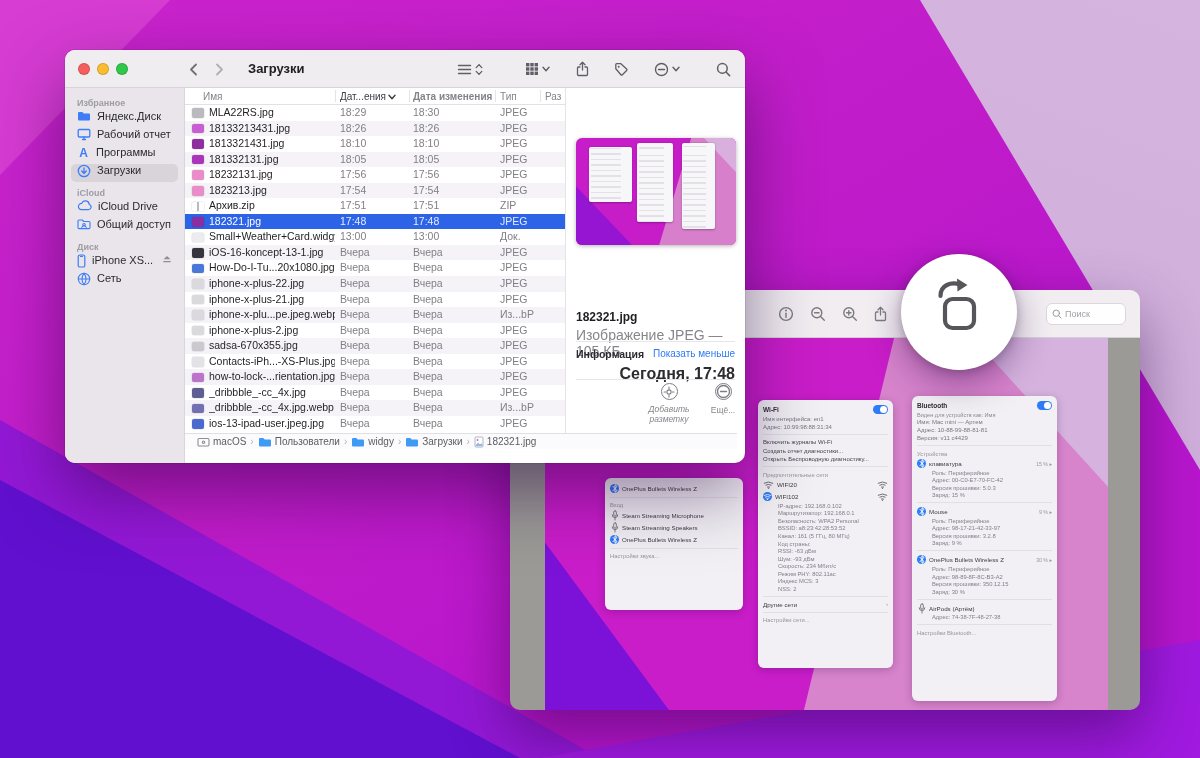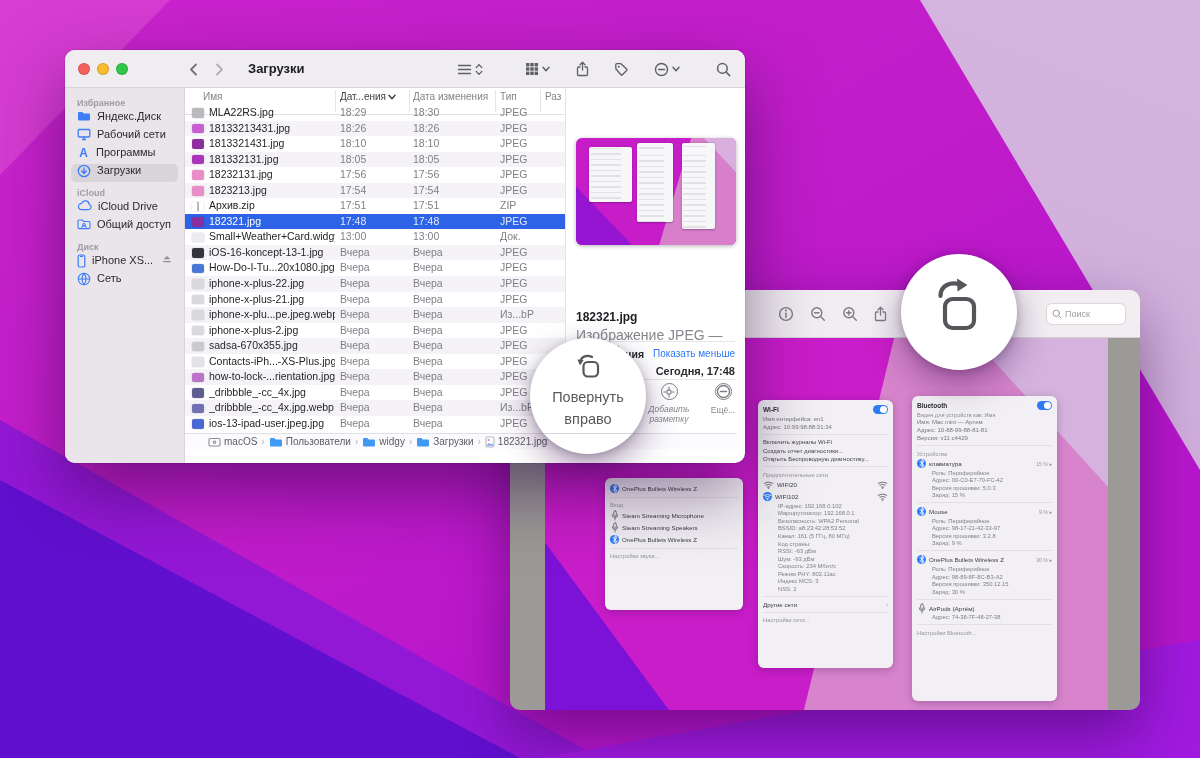--- a/index.html
+++ b/index.html
@@ -63,21 +63,21 @@
 
 .f-sidebar{position:absolute;left:0;top:38px;bottom:0;width:120px;background:#e9e5ea;border-right:1px solid #d9d5da;padding-top:4px}
 .side-header{font-size:9px;font-weight:bold;color:#9d9da3;padding:6px 0 2px 12px}
 .side-item{display:flex;align-items:flex-start;gap:6px;height:18px;margin:0 6px;padding:0 6px;border-radius:5px;font-size:11px;color:#2a2a2e;white-space:nowrap}
 .side-item.sel{background:#d8d4da}
 .side-item .sic{color:#3d7df7;display:inline-flex;flex:none}
 .side-item .trail{margin-left:auto;color:#8e8e93;display:inline-flex}
 .side-item .lbl{overflow:hidden;text-overflow:ellipsis}
 
 .f-list{position:absolute;left:120px;top:38px;right:180px;bottom:30px;background:#fff;overflow:hidden}
-.f-header{position:relative;height:27px;border-bottom:1px solid #e4e1e5;font-size:10px;color:#83838a}
+.f-header{position:relative;height:17px;border-bottom:1px solid #e4e1e5;font-size:10px;color:#83838a}
 .f-header .h{position:absolute;top:0;line-height:17px;white-space:nowrap}
 .f-header .h.sorted{color:#3d3d44;display:flex;align-items:center;gap:2px}
 .f-header .vsep{position:absolute;top:2px;bottom:2px;width:1px;background:#e7e4e8}
 .rows{position:absolute;left:0;right:0;top:17px;bottom:0}
 .row{position:relative;height:15.55px;font-size:10.5px;color:#1f1f24}
 .row:nth-child(even){background:#f5f3f7}
 .row.sel{background:#2c63e7;color:#fff}
 .row span{position:absolute;line-height:15.55px;white-space:nowrap}
 .row .c-name{left:24px;width:126px;overflow:hidden}
 .row .c-added,.row .c-mod,.row .c-type{color:#7f7f86}
@@ -93,26 +93,26 @@
 .th-pink{background:#d77fca;clip-path:polygon(72% 0,100% 0,100% 100%,52% 100%)}
 .th-lav{background:#d9b0dd;clip-path:polygon(80% 0,100% 0,100% 32%)}
 .th-deep{background:#9515d2;clip-path:polygon(0 45%,35% 100%,0 100%)}
 .th-panel{position:absolute;background:#f7f6f9;border-radius:2px;box-shadow:0 .5px 2px rgba(40,0,60,.35);
  background-image:repeating-linear-gradient(to bottom,transparent 0 4px,#e3e1e7 4px 5.5px);background-size:70% auto;background-position:15% 8px;background-repeat:repeat-y}
 .pv-name{position:absolute;left:10px;top:222px;font-size:12px;font-weight:bold;color:#1e1e23}
 .pv-meta{position:absolute;left:10px;top:239px;font-size:14px;color:#86868c}
 .pv-hr{position:absolute;left:10px;right:10px;height:1px;background:#e8e5e9}
 .pv-info-label{position:absolute;left:10px;top:260px;font-size:10.5px;font-weight:bold;color:#2b2b30}
 .pv-showless{position:absolute;right:10px;top:260px;font-size:10px;color:#2e7bf6}
-.pv-created{position:absolute;right:10px;top:277px;font-size:11px;font-weight:bold;color:#2b2b30}
+.pv-created{position:absolute;right:10px;top:277px;font-size:16px;font-weight:bold;color:#2b2b30}
 .pv-action{position:absolute;top:295px;text-align:center;color:#86868c}
 .pv-action .aic{display:inline-flex;width:17px;height:17px;border-radius:50%;border:1.2px solid #7d7d84;align-items:center;justify-content:center;color:#7d7d84}
 .pv-action .alab{font-size:8.5px;line-height:1.2;margin-top:2px;white-space:nowrap}
 
-.f-pathbar{position:absolute;left:120px;right:8px;bottom:14px;height:16px;background:#fbfafc;border-top:1px solid #e2dfe3;display:flex;align-items:center;padding-left:23px;font-size:10px;color:#5c5c63;white-space:nowrap;overflow:hidden}
+.f-pathbar{position:absolute;left:120px;right:8px;bottom:14px;height:16px;background:#fbfafc;border-top:1px solid #e2dfe3;display:flex;align-items:center;padding-left:12px;font-size:10px;color:#5c5c63;white-space:nowrap;overflow:hidden}
 .pb-item{display:inline-flex;align-items:center;gap:3px}
 .pb-sep{color:#b5b5bb;margin:0 4px}
 .pb-item .pic{display:inline-flex;color:#3f9af5}
 .pb-item .pic.gray{color:#8e8e93}
 .f-statusbar{position:absolute;left:120px;right:0;bottom:0;height:14px;background:#f2f0f3;border-top:1px solid #e0dde1;font-size:9.5px;color:#74747b;text-align:center;line-height:13px}
 
 .loupe{position:absolute;width:116px;height:116px;border-radius:50%;background:#fff;box-shadow:0 14px 34px rgba(45,0,70,.38),0 2px 10px rgba(0,0,0,.22);overflow:hidden;z-index:3}
 .loupe-sm{left:530px;top:338px}
 .loupe-lg{left:901px;top:254px}
 .loupe-sm .l-icon{position:absolute;left:50%;top:13px;transform:translateX(-50%);color:#56565b}
@@ -465,21 +465,21 @@
           </span>
           <span class="lbl">Яндекс.Диск</span>
         </div>
         <div class="side-item">
           <span class="sic">
             <svg width="14" height="13" viewBox="0 0 14 13" fill="none" stroke="currentColor" stroke-width="1.3" stroke-linecap="round" stroke-linejoin="round">
               <rect x="1.2" y="1.5" width="11.6" height="7.5" rx="1"></rect>
               <path d="M5.5 11.5 h3 M7 9 v2.5"></path>
             </svg>
           </span>
-          <span class="lbl">Рабочий сети</span>
+          <span class="lbl">Рабочий отчет</span>
         </div>
         <div class="side-item">
           <span class="sic">
             <svg width="13" height="13" viewBox="0 0 13 13">
               <text x="6.5" y="11" text-anchor="middle" font-size="12" font-weight="bold" fill="currentColor" font-family="inherit">A</text>
             </svg>
           </span>
           <span class="lbl">Программы</span>
         </div>
         <div class="side-item sel">
@@ -538,21 +538,21 @@
       </aside>
 
     <div class="f-list">
       <div class="f-header" id="f-cols">
           <span class="h" style="left: 18px;">Имя</span>
           <span class="h sorted" style="left: 155px; text-align: center;">Дат...ения<span>
               <svg width="8" height="6" viewBox="0 0 8 6" fill="none" stroke="currentColor" stroke-width="1.4" stroke-linecap="round" stroke-linejoin="round">
                 <path d="M1 1.3 L4 4.7 L7 1.3"></path>
               </svg>
             </span></span>
-          <span class="h" style="left: 228px;">Дата изменения</span>
+          <span class="h" style="left: 228px; font-weight: bold;">Дата изменения</span>
           <span class="h" style="left: 315px;">Тип</span>
           <span class="h" style="left: 360px;">Раз</span>
           <span class="vsep" style="left: 150px;"></span>
           <span class="vsep" style="left: 224px;"></span>
           <span class="vsep" style="left: 310px;"></span>
           <span class="vsep" style="left: 355px;"></span>
         </div>
       <div class="rows" id="f-rows">
           <div class="row">
             <span class="fic" style="background: rgb(185, 185, 190);"></span>
@@ -780,34 +780,20 @@
               <rect x="1" y="1" width="8" height="10" rx="1" fill="#fff" stroke="#b5b5ba" stroke-width="1"></rect>
               <circle cx="3.5" cy="4" r="1" fill="#d069c8"></circle>
               <path d="M1.7 9.2 L4 6.6 L6 8.5 L7.3 7.2 L8.3 8.3 V10 H1.7 Z" fill="#8fb6f0"></path>
             </svg>
           </span>
           <span>182321.jpg</span>
         </span>
       </div>
   </section>
 
-  <div class="loupe loupe-sm">
-    <span class="l-icon">
-      <svg width="30" height="30" viewBox="0 0 30 30" fill="none" stroke="currentColor" stroke-width="2.2" stroke-linecap="round">
-        <rect x="10.5" y="11" width="14.5" height="14.5" rx="4.2"></rect>
-        <path d="M7.5 12 C7 5.5, 14 3.5, 19 6"></path>
-        <path d="M4.3 8.6 L10.6 9 L7 14.3 Z" fill="currentColor" stroke="none"></path>
-      </svg>
-    </span>
-    <div class="l-text">
-      <div>Повернуть</div>
-      <div>вправо</div>
-    </div>
-    <div class="cutline"></div>
-  </div>
 
   <div class="loupe loupe-lg">
     <span class="l-icon">
       <svg width="64" height="64" viewBox="0 0 64 64" fill="none" stroke="currentColor" stroke-width="4.2" stroke-linecap="round">
         <rect x="18" y="23" width="29" height="29" rx="7.5"></rect>
         <path d="M13.5 20 C13.5 9, 24 5.5, 33 8.5"></path>
         <path d="M30 2.5 L40.5 9 L30.5 15.5 Z" fill="currentColor" stroke="none"></path>
       </svg>
     </span>
   </div>

